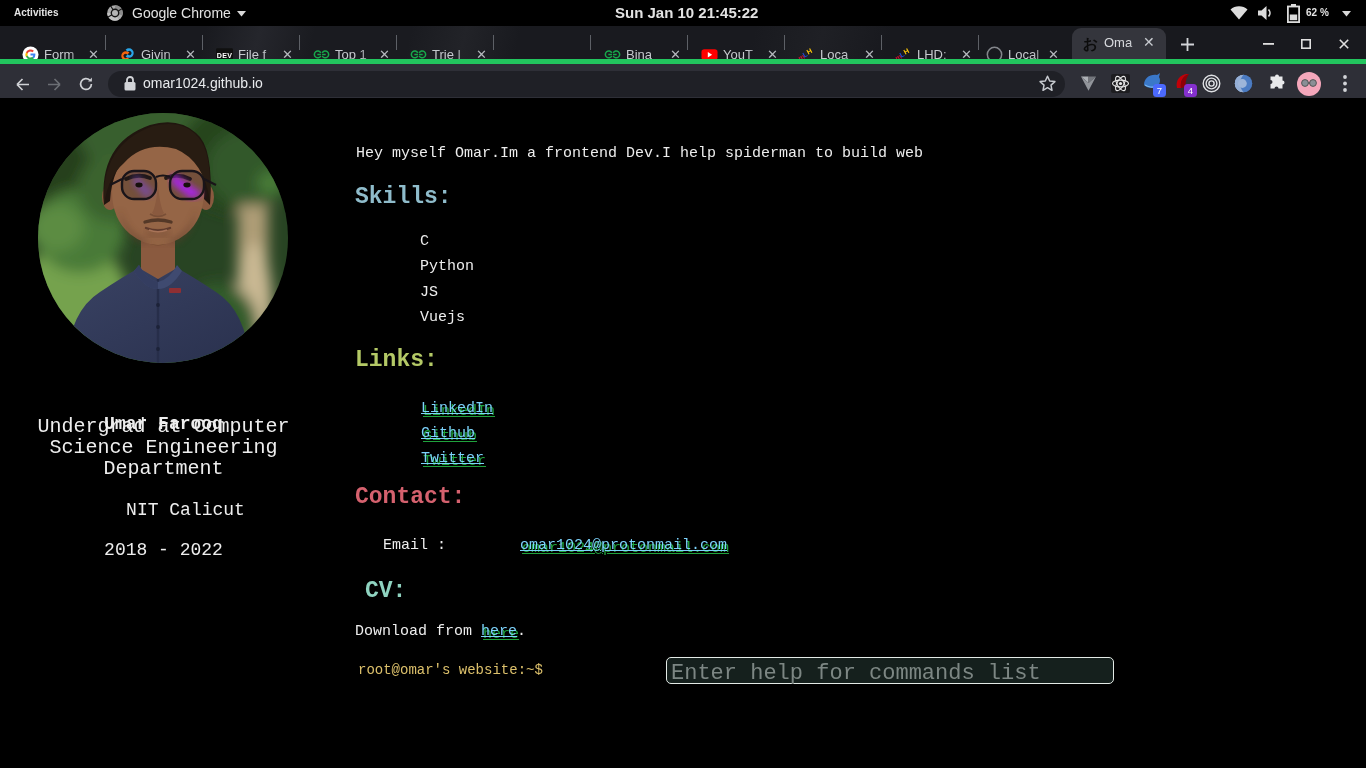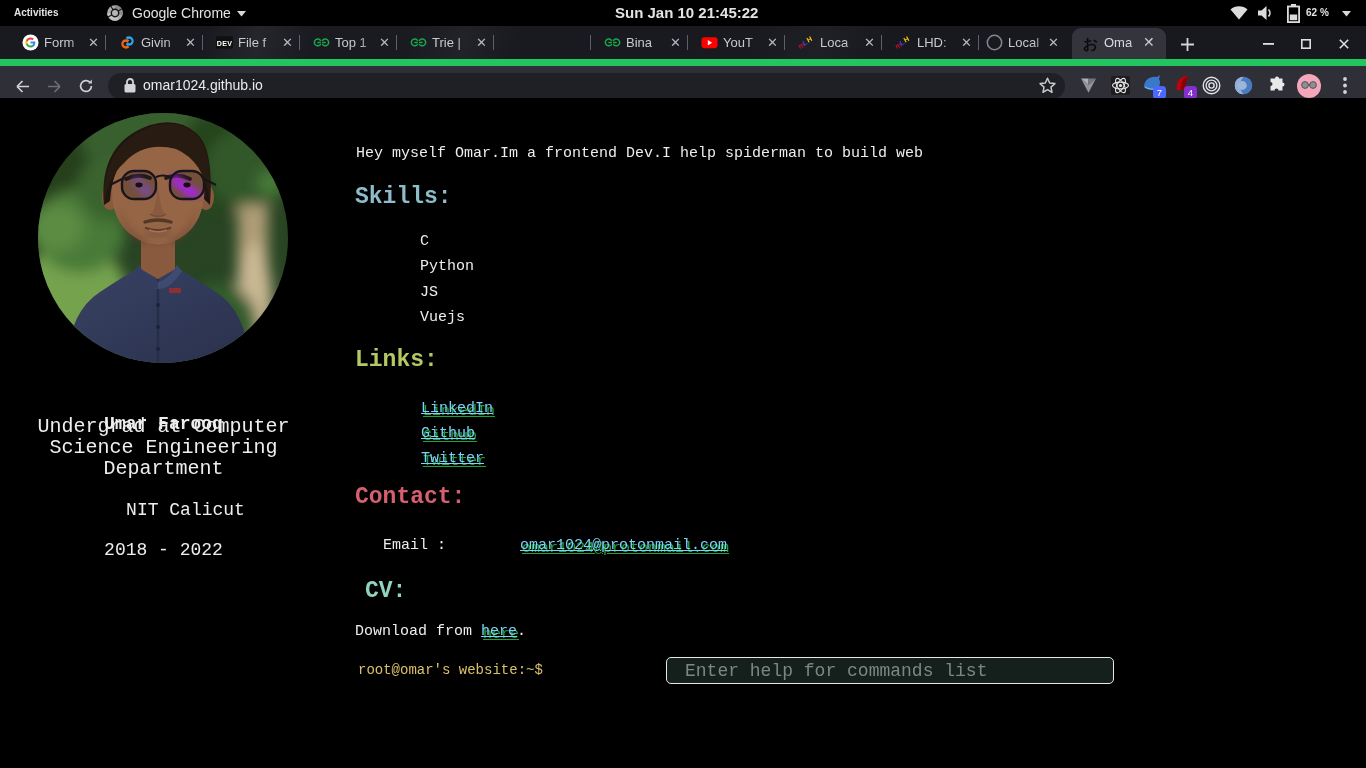--- a/index.html
+++ b/index.html
@@ -7,30 +7,30 @@
   body { position:relative; font-family:"Liberation Sans", sans-serif; }
   .abs { position:absolute; }
   .mono { font-family:"Liberation Mono", monospace; }
 
   
   #gnomebar { position:absolute; left:0; top:0; width:1366px; height:26px; background:#000; color:#e6e6e6; }
   #gnomebar .txt { position:absolute; top:0; height:26px; line-height:26px; font-size:10px; font-weight:bold; color:#e3e3e3; }
 
   
   #tabbar { position:absolute; left:0; top:26px; width:1366px; height:33px; background:linear-gradient(104deg, #191a1f 0%, #191a1f 15%, #25262c 19%, #1a1b20 23%, #1a1b20 30%, #222328 34%, #191a1f 38%, #191a1f 55%, #1f2025 60%, #18191e 65%, #18191e 100%); }
-  .tab { position:absolute; top:0; height:38px; }
+  .tab { position:absolute; top:12px; height:38px; }
   .tab .title { position:absolute; left:36px; top:0; height:33px; line-height:33px; font-size:13px; color:#c6c9ce; width:42px; overflow:hidden; -webkit-mask-image:linear-gradient(90deg,#000 60%,transparent 100%); mask-image:linear-gradient(90deg,#000 60%,transparent 100%); }
   .tab .close { position:absolute; left:80px; top:0; height:33px; line-height:33px; font-size:13px; color:#b5b9be; }
   .tabsep { position:absolute; top:9px; width:1px; height:15px; background:#5d6066; }
   #activetab { position:absolute; left:1072px; top:2px; width:94px; height:32px; background:#34353c; border-radius:9px 9px 0 0; }
   #activetab .title { color:#d5d7db; }
   .fav { position:absolute; left:14px; top:8px; width:17px; height:17px; }
 
   
-  #toolbar { position:absolute; left:0; top:59px; width:1366px; height:39px; background:#2e2f37; border-top:7px solid #22c55e; }
+  #toolbar { position:absolute; left:0; top:59px; width:1366px; height:39px; background:#2e2f37; border-top:5px solid #22c55e; }
   #omnibox { position:absolute; left:108px; top:7px; width:957px; height:26px; background:#1f2026; border-radius:13px; }
   #urltext { position:absolute; left:143px; top:0; height:39px; line-height:39px; font-size:14px; color:#e8eaed; }
 
   
   #page { position:absolute; left:0; top:98px; width:1366px; height:670px; background:#000; color:#eee; }
   .h { font-family:"Liberation Mono", monospace; font-weight:bold; font-size:23px; position:absolute;text-align:center; }
   .t { font-family:"Liberation Mono", monospace; font-size:15px; color:#ededed; position:absolute; white-space:pre; }
   .glink { color:#7dd3fc; text-decoration:underline; text-shadow:2px 3px 0 #1fa23c; }
   .side { font-family:"Liberation Mono", monospace; color:#ededed; position:absolute; left:0; width:327px; text-align:center; }
 </style>
@@ -406,15 +406,15 @@
   <div class="t" style="left:420px; top:131px; line-height:25.4px;">C<br>Python<br>JS<br>Vuejs</div>
   <div class="h" style="left:355px; top:249px; line-height:26px; color:#b4c966;">Links:</div>
   <div class="t" style="left:421px; top:298px; line-height:25px;"><span class="glink">LinkedIn</span><br><span class="glink">Github</span><br><span class="glink">Twitter</span></div>
   <div class="h" style="left:355px; top:386px; line-height:26px; color:#d5616e;">Contact:</div>
   <div class="t" style="left:383px; top:438px; line-height:20px;">Email :</div>
   <div class="t" style="left:520px; top:438px; line-height:20px;"><span class="glink">omar1024@protonmail.com</span></div>
   <div class="h" style="left:355px; top:480px; line-height:26px; color:#8fd3c0;margin-left:10px;">CV:</div>
   <div class="t" style="left:355px; top:524px; line-height:20px;">Download from <span class="glink">here</span>.</div>
   <div class="t mono" style="left:358px; top:562px; line-height:20px; font-size:14px; color:#dcc06b;">root@omar's website:~$</div>
   <div class="abs" style="left:666px; top:559px; width:448px; height:27px; background:#15201d; border:1.5px solid #e3eae6; border-radius:5px;">
-    <div class="mono" style="position:absolute; left:4px; top:3px; font-size:18px; color:#7c8683;margin-left:14px;">Enter help for commands list</div>
+    <div class="mono" style="position:absolute; left:4px; top:3px; font-size:22px; color:#7c8683;">Enter help for commands list</div>
   </div>
 </div>
 
 </body></html>

